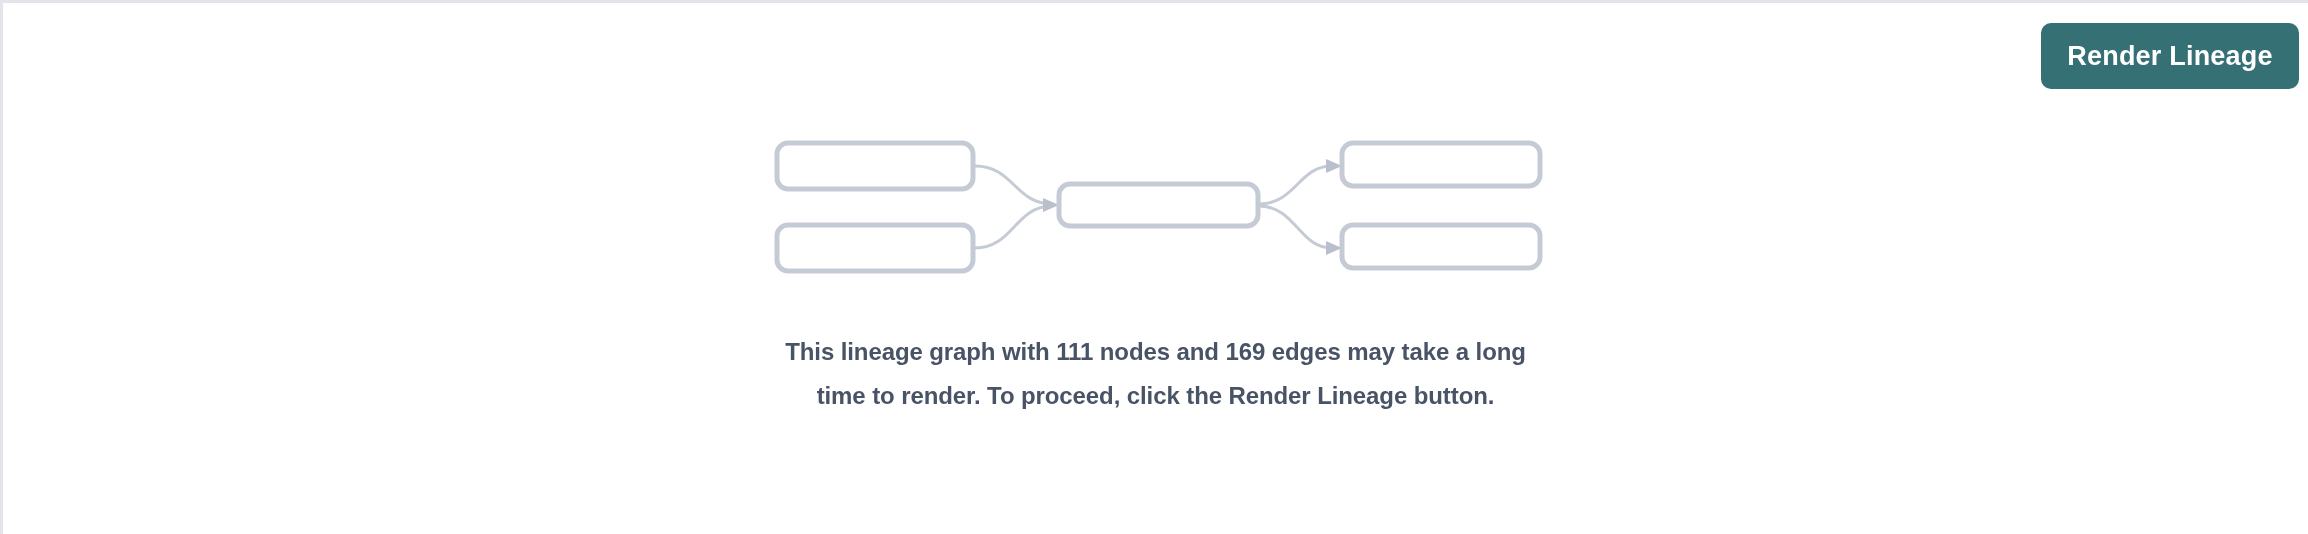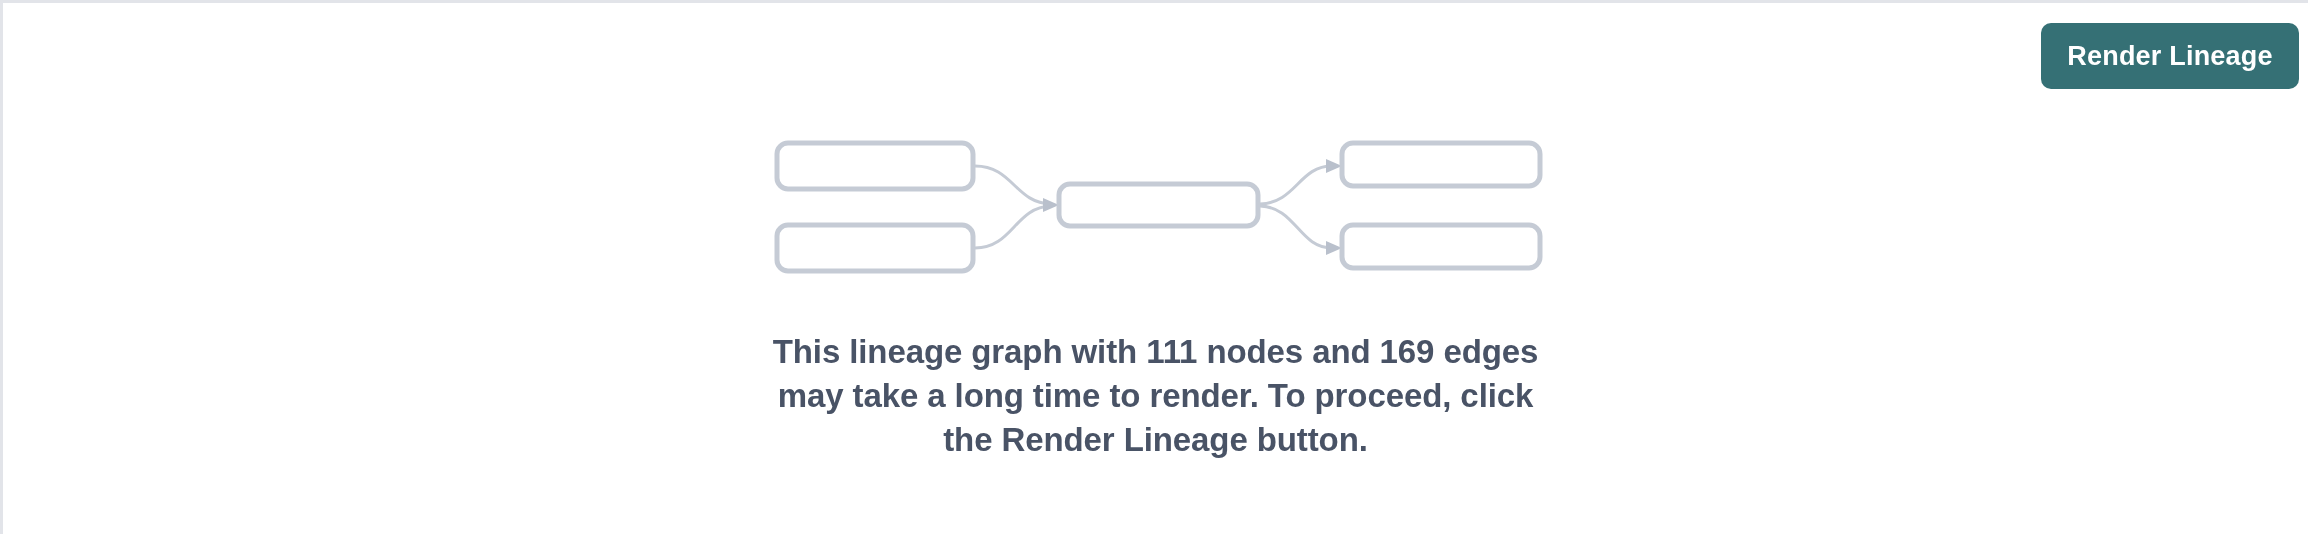--- a/index.html
+++ b/index.html
@@ -82,21 +82,21 @@
   
   #lineage-message {
     position: absolute;
     left: 50%;
     transform: translateX(-50%);
     top: 327px;
     width: 790px;
     text-align: center;
     color: #495366;
     font-family: "Liberation Sans", sans-serif;
-    font-size: 33px;
+    font-size: 24px;
     font-weight: bold;
     line-height: 44px;
     letter-spacing: -0.1px;
   }
 </style>
 </head>
 <body>
 
 <div id="lineage-panel">
 

